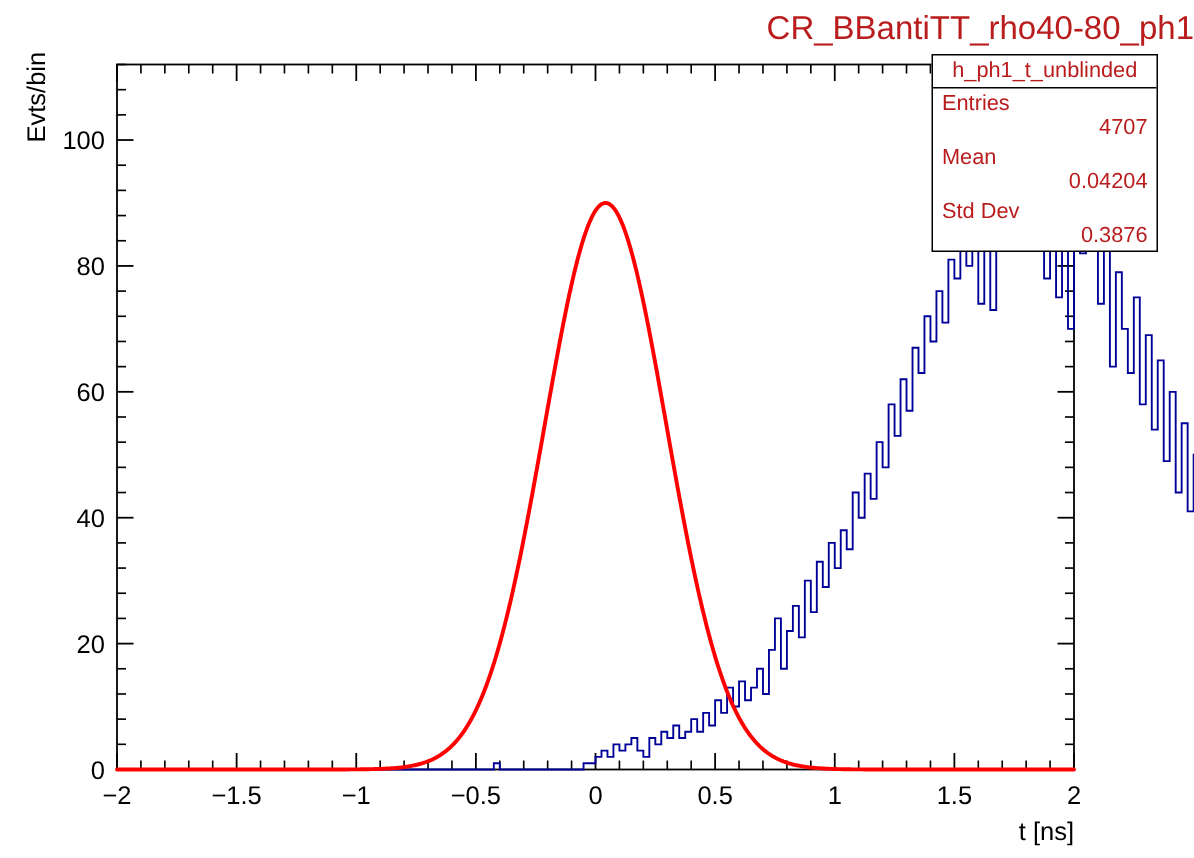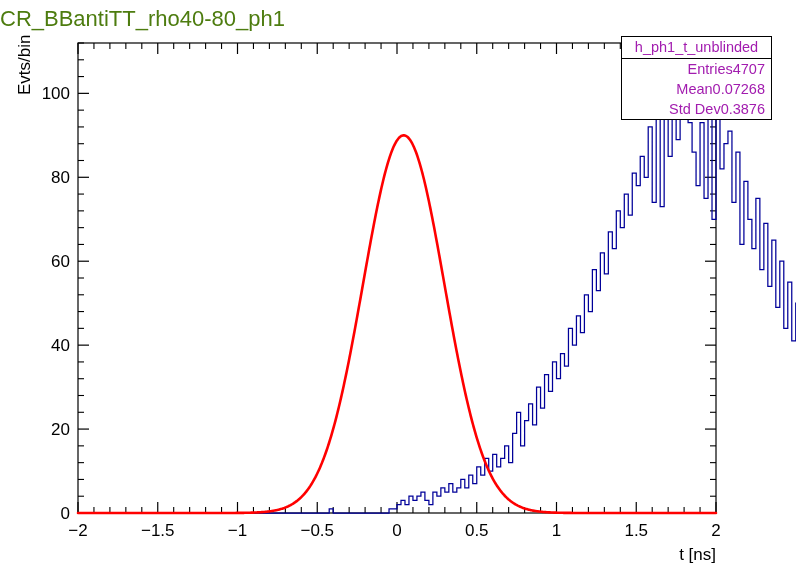--- a/index.html
+++ b/index.html
@@ -18,23 +18,23 @@
     position: relative;
     width: 796px;
     height: 572px;
     background: #ffffff;
   }
   #plot-title {
     position: absolute;
     left: 0;
     top: 6px;
     width: 796px;
-    text-align: left;
+    text-align: right;
     font-size: 22px;
-    color: #4d7c0f;
+    color: #b91c1c;
     letter-spacing: 0px;
     white-space: nowrap;
   }
   #chart-svg {
     position: absolute;
     left: 0;
     top: 0;
   }
   .tick-label {
     font-family: "Liberation Sans", sans-serif;
@@ -48,33 +48,34 @@
   }
   #stats-box {
     position: absolute;
     left: 621px;
     top: 36px;
     width: 151px;
     border: 1px solid #000000;
     background: #ffffff;
     box-sizing: border-box;
     font-size: 14.5px;
-    color: #a21caf;
+    color: #b91c1c;
   }
   #stats-title {
     text-align: center;
     padding: 2px 4px 3px 4px;
     border-bottom: 1px solid #000000;
     white-space: nowrap;
   }
   .stats-row {
     display: flex;
     justify-content: flex-end;
     padding: 2px 6px 2px 6px;
     white-space: nowrap;
+    flex-direction: column;
   }
   .stats-row .s-key { text-align: left; }
   .stats-row .s-val { text-align: right; }
 </style>
 </head>
 <body>
 
 <div id="canvas-root">
 
   <div id="plot-title">CR_BBantiTT_rho40-80_ph1</div>
@@ -248,21 +249,21 @@
 
   <div id="stats-box">
     <div id="stats-title">h_ph1_t_unblinded</div>
     <div id="stats-rows">
         <div class="stats-row">
           <span class="s-key">Entries</span>
           <span class="s-val">4707</span>
         </div>
         <div class="stats-row">
           <span class="s-key">Mean</span>
-          <span class="s-val">0.07268</span>
+          <span class="s-val">0.04204</span>
         </div>
         <div class="stats-row">
           <span class="s-key">Std Dev</span>
           <span class="s-val">0.3876</span>
         </div>
       </div>
   </div>
 
 </div>
 

